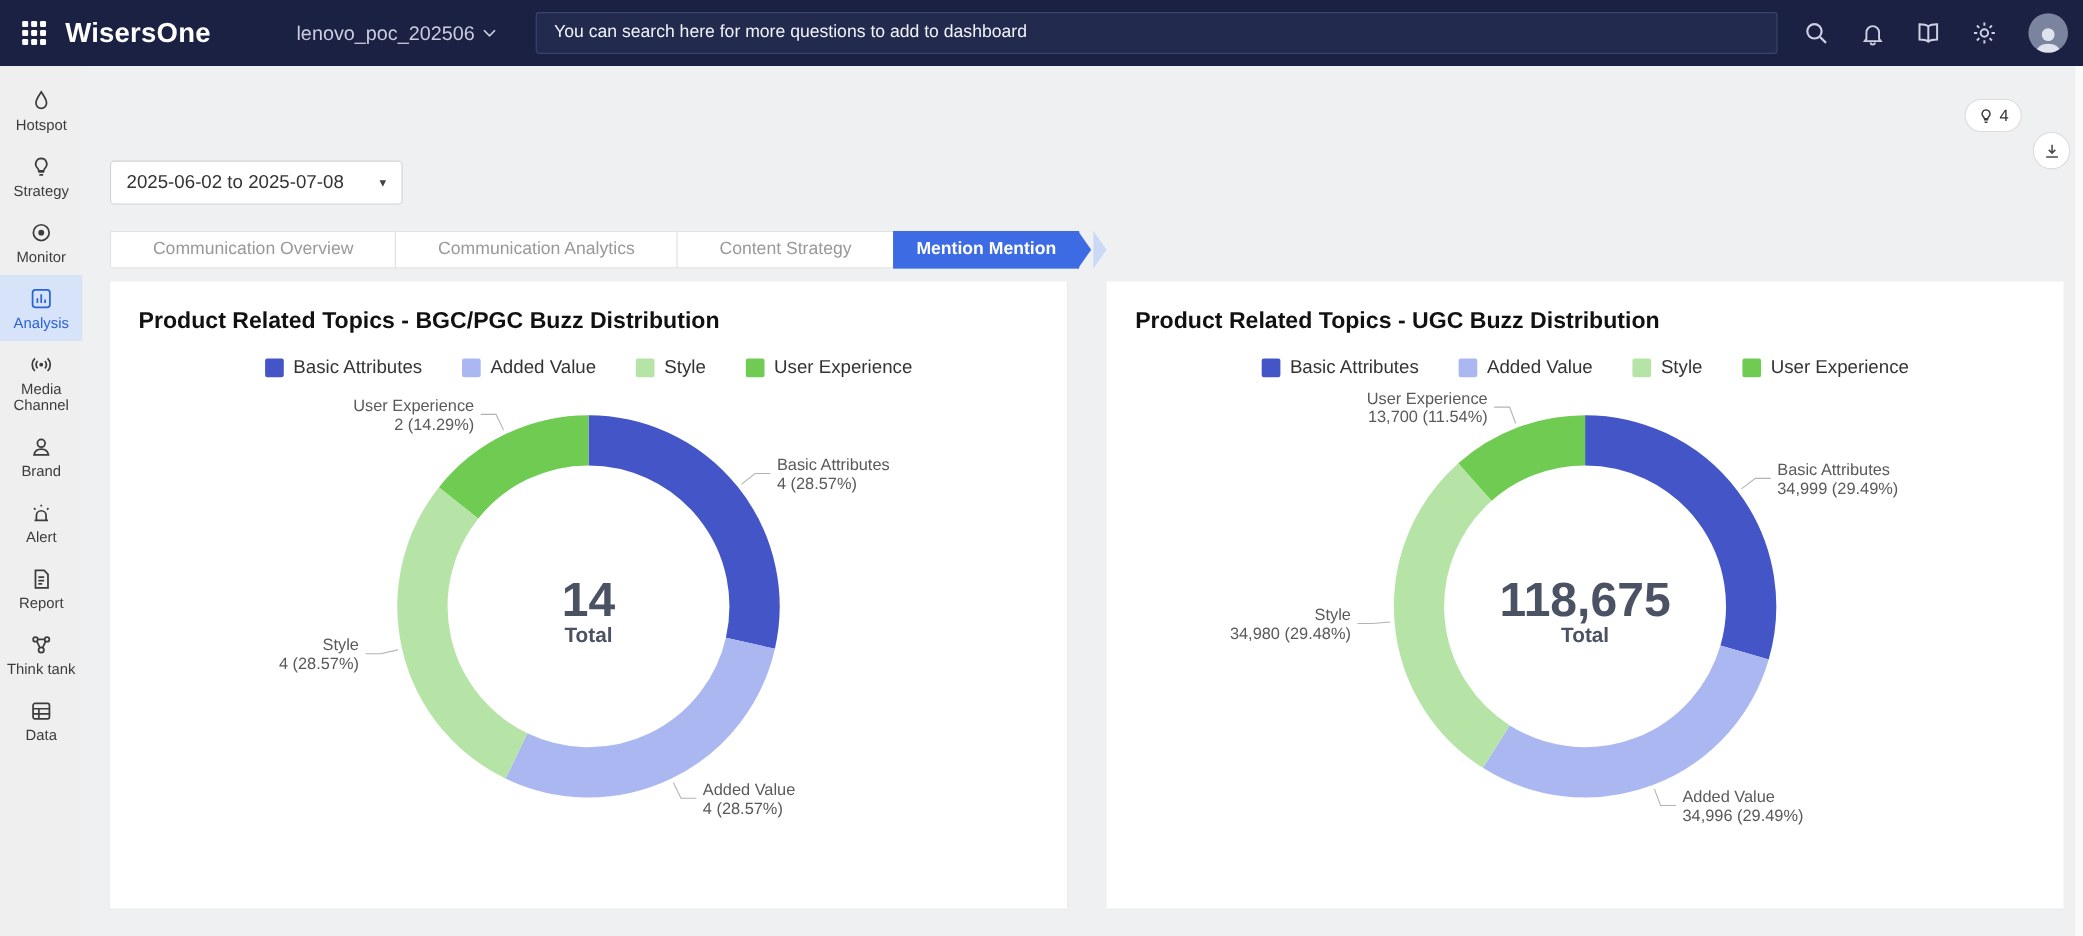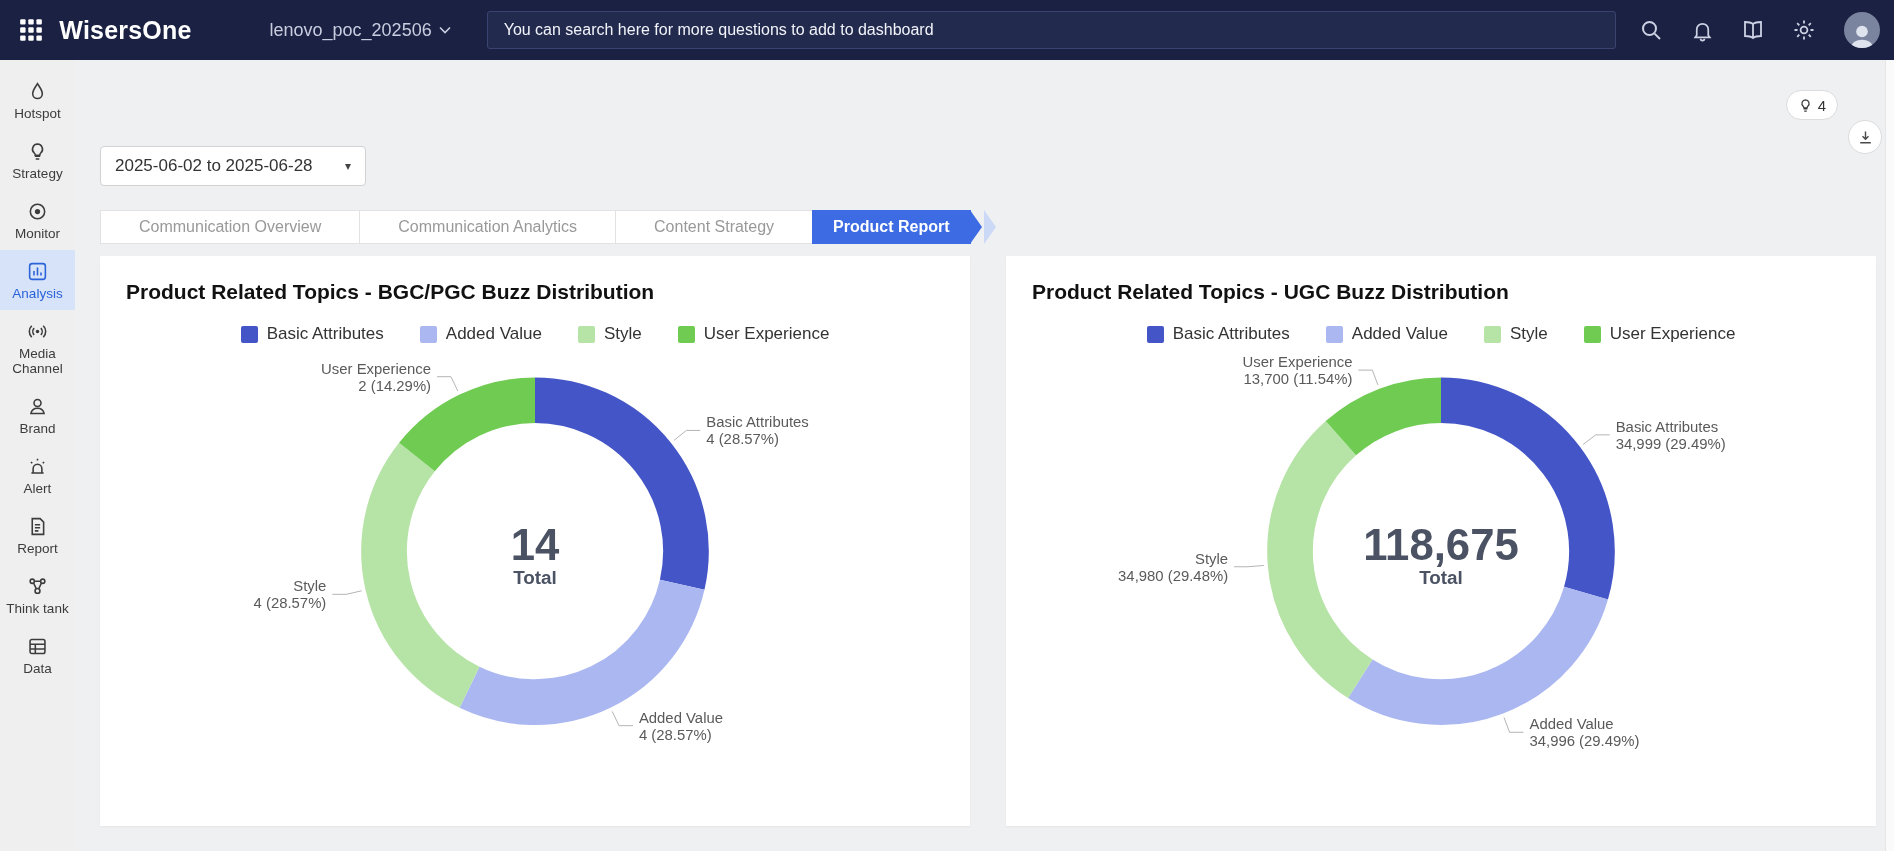--- a/index.html
+++ b/index.html
@@ -256,29 +256,29 @@
         <span>4</span>
       </div>
       <div class="download-btn">
         <svg width="17" height="17" viewBox="0 0 24 24" fill="none" stroke="#4a4a4a" stroke-width="2">
             <path d="M12 3.5V14M7.8 10.2 12 14.4l4.2-4.2M4.5 19.5h15"></path>
           </svg>
       </div>
     </div>
 
     <button class="date-btn">
-      <span>2025-06-02 to 2025-06-28</span>
+      <span>2025-06-02 to 2025-07-08</span>
       <span class="date-caret">▾</span>
     </button>
 
     <div class="tabs">
       <div class="tab">Communication Overview</div>
       <div class="tab">Communication Analytics</div>
       <div class="tab">Content Strategy</div>
-      <div class="tab active">Product Report</div>
+      <div class="tab active">Mention Mention</div>
       <span class="tab-arrow-dark"></span>
       <span class="tab-arrow-light"></span>
     </div>
 
     <div class="cards">
 
       <section class="card">
         <h2 class="card-title">Product Related Topics - BGC/PGC Buzz Distribution</h2>
         <div class="legend">
           <div class="legend-item">

